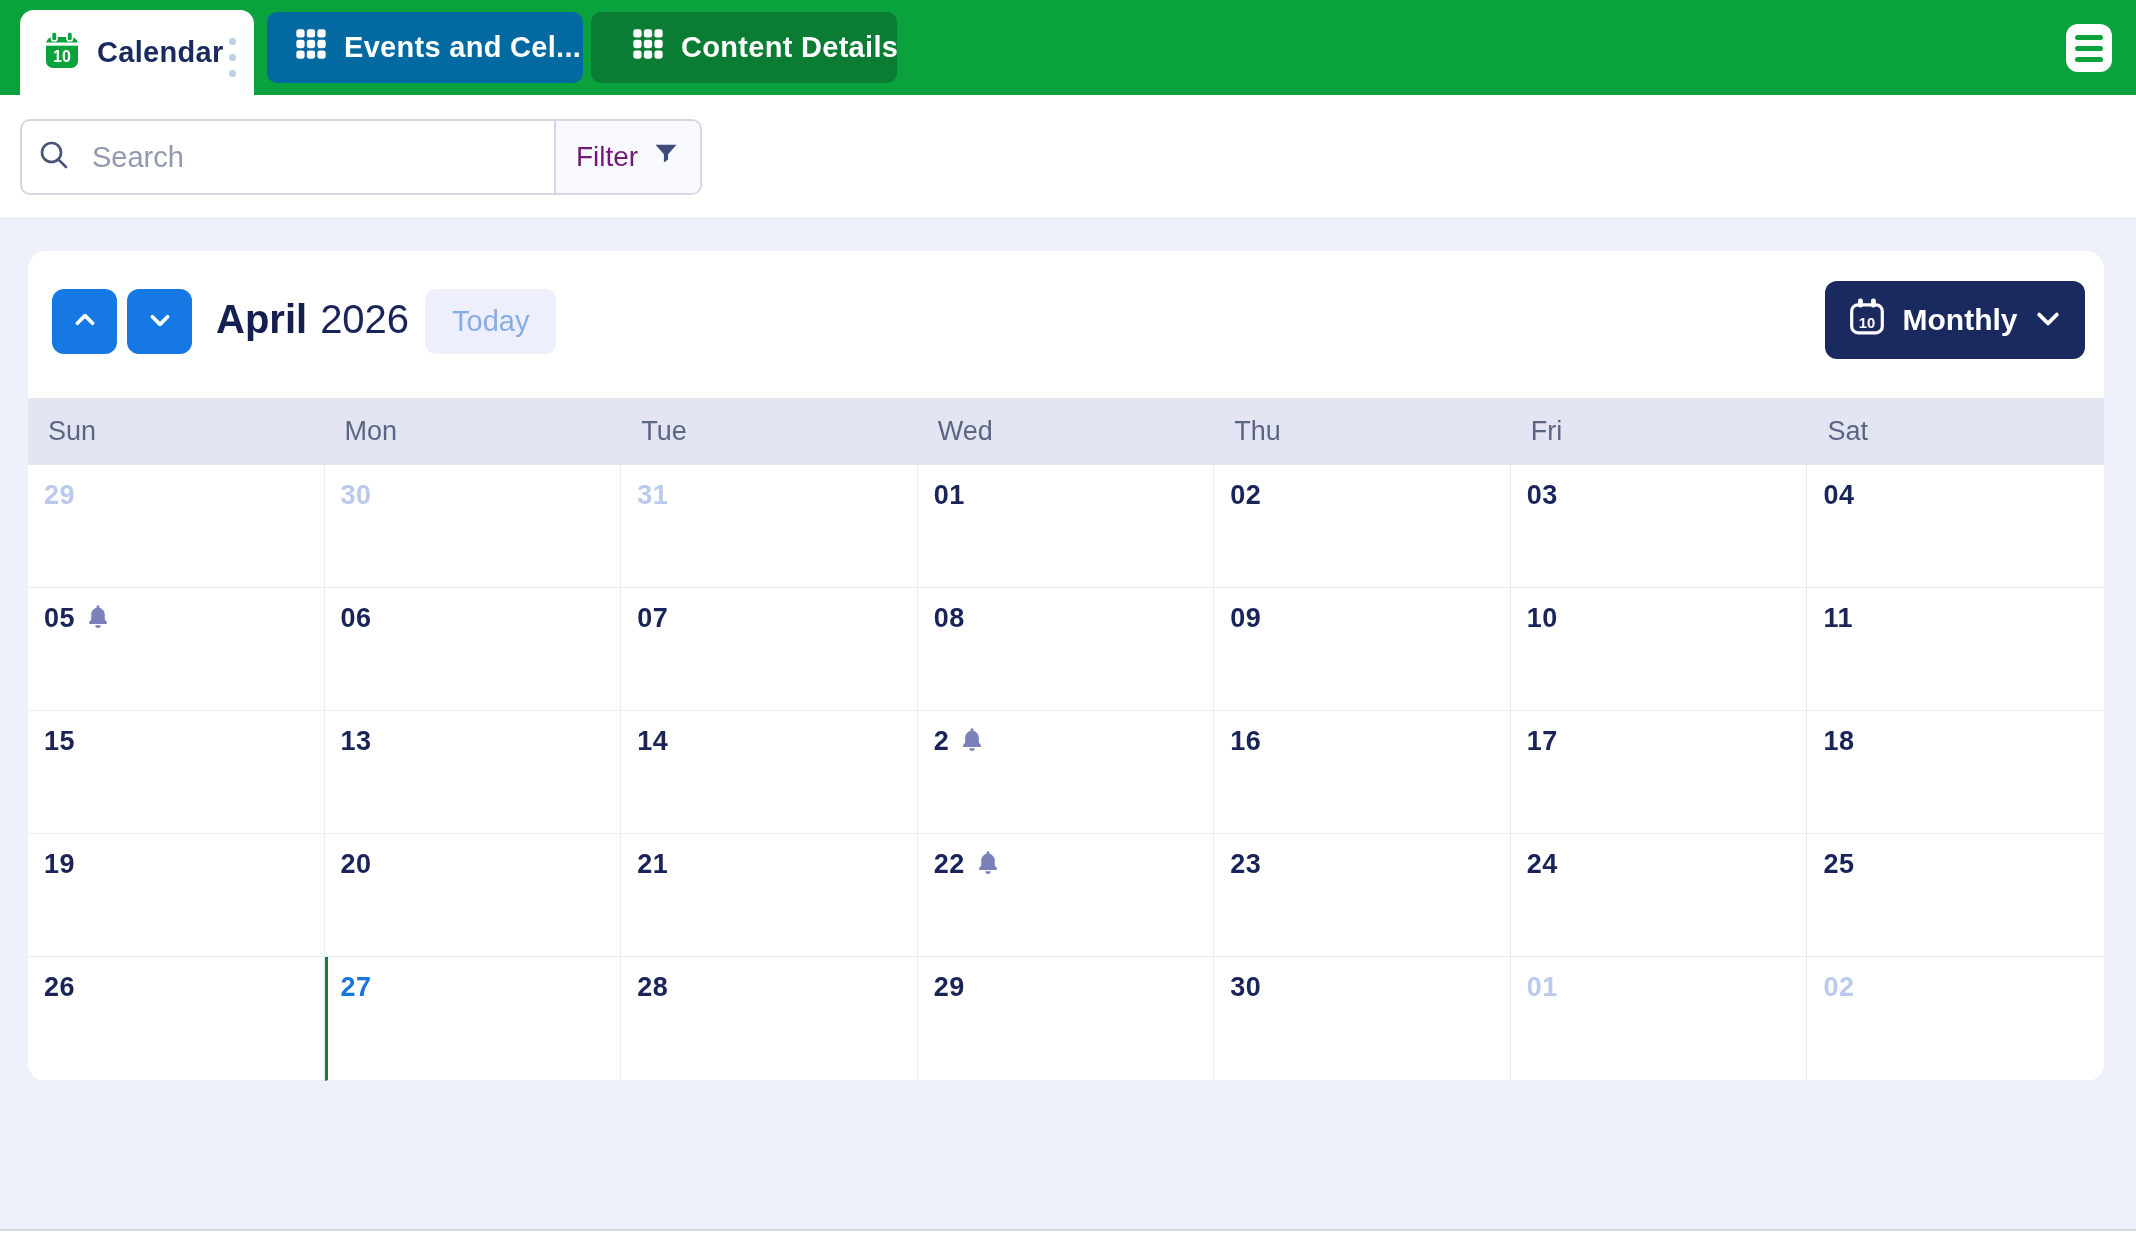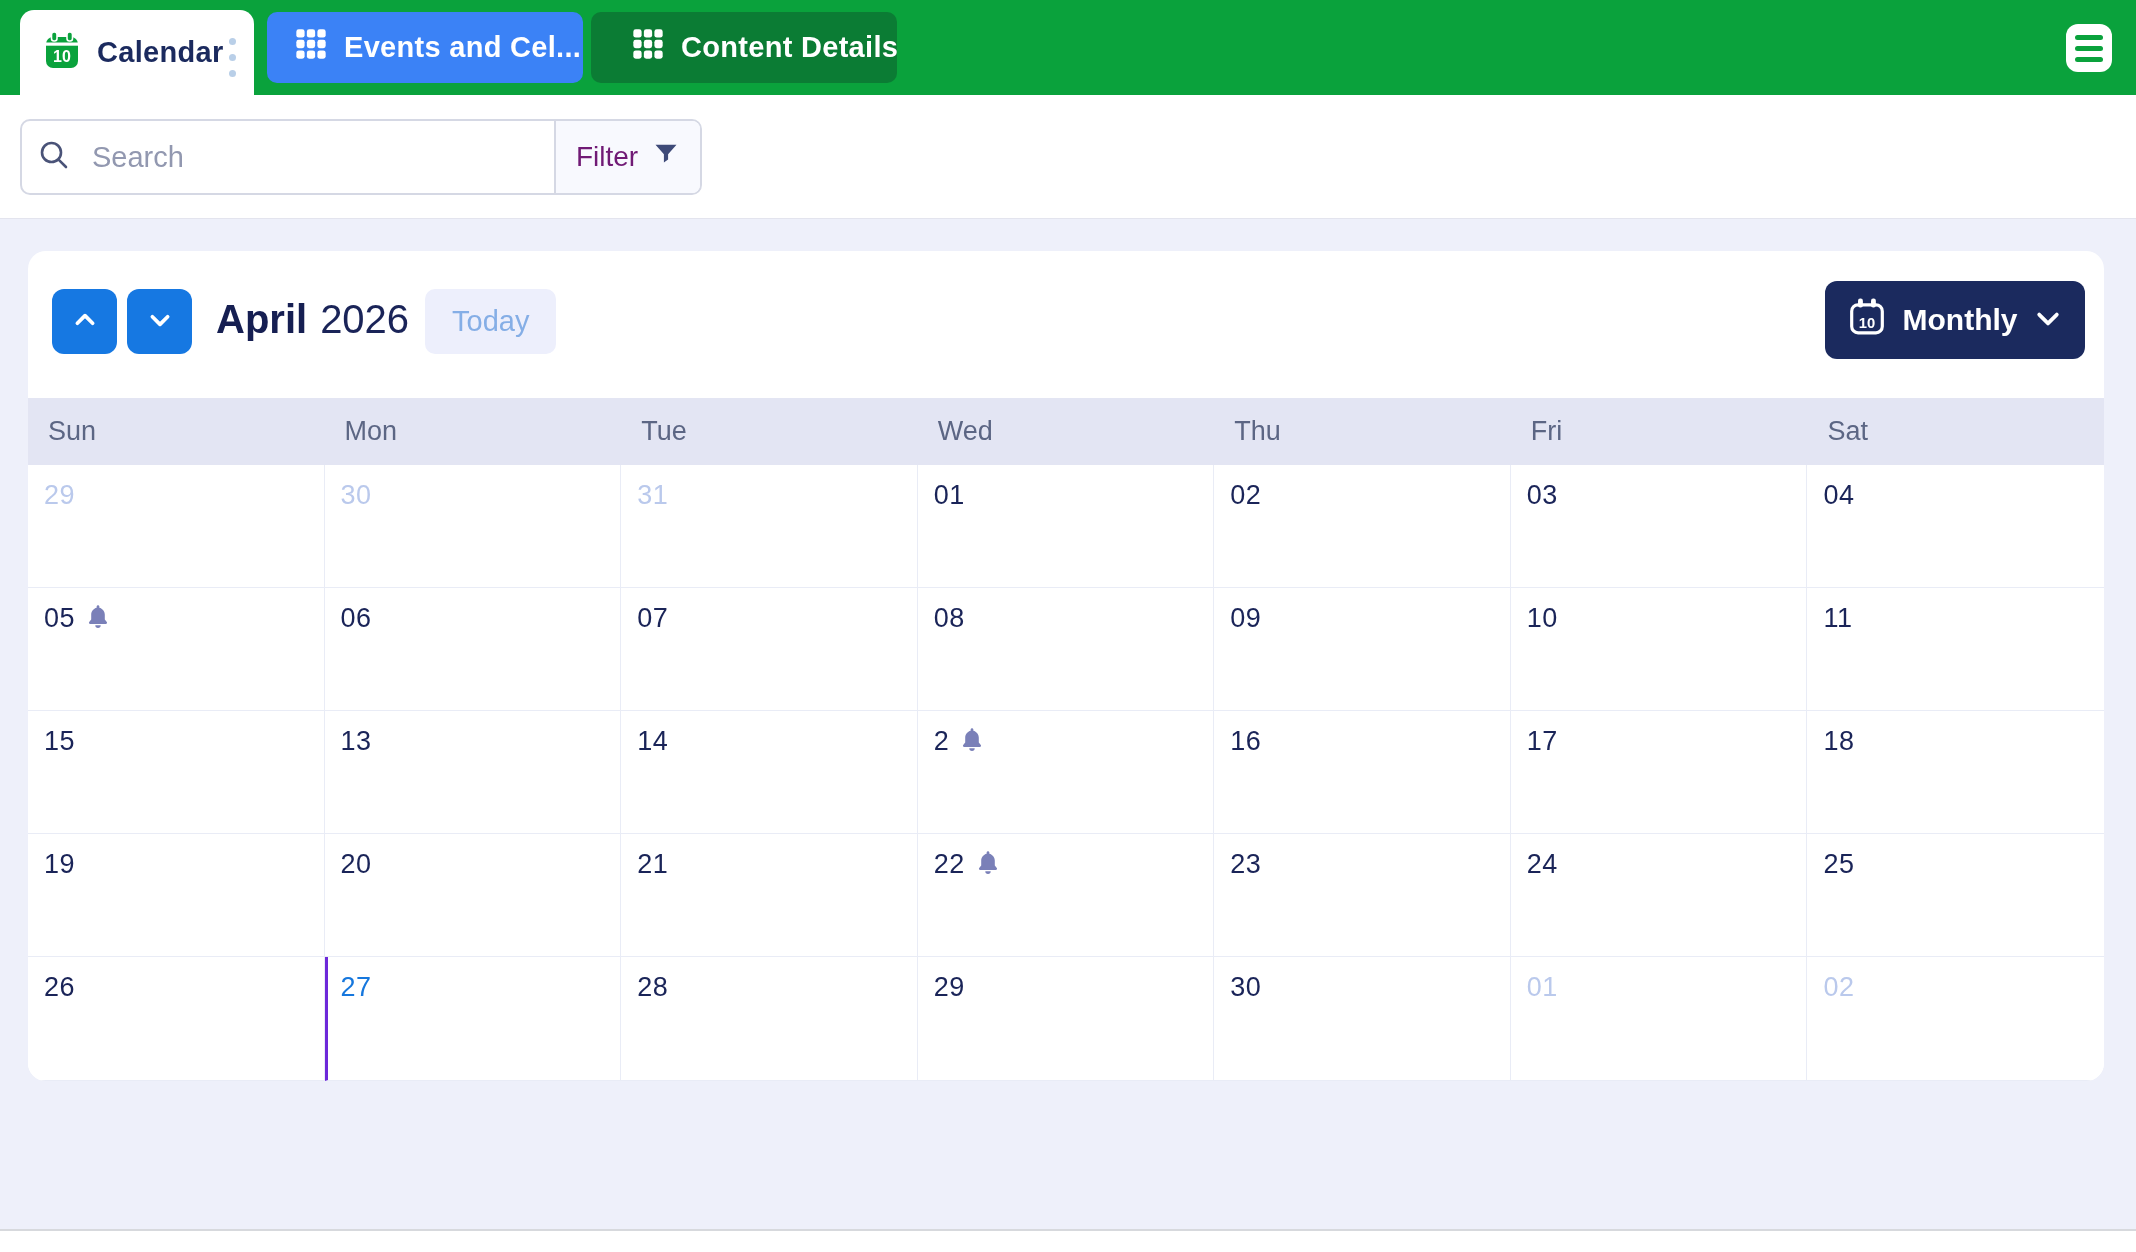--- a/index.html
+++ b/index.html
@@ -24,21 +24,21 @@
   .tab-active .tab-label { font-size:29px; font-weight:bold; color:#1b2a5e; letter-spacing:.3px; }
   .kebab { position:absolute; right:18px; top:28px; display:flex; flex-direction:column; gap:9px; }
   .kebab i { width:7px; height:7px; border-radius:50%; background:#b9cfe8; }
 
   .tab-btn {
     position:absolute; top:12px; height:71px; border-radius:10px;
     display:flex; align-items:center; gap:17px; padding:0 28px;
     color:#ffffff; font-weight:bold; font-size:29px; letter-spacing:.3px;
     white-space:nowrap;
   }
-  .tab-events  { left:267px; width:316px; background:#3b82f6; }
+  .tab-events  { left:267px; width:316px; background:#0369a1; }
   .tab-content { left:591px; width:306px; background:#0b7c34;padding-left:41px; }
 
   .hamburger {
     position:absolute; right:24px; top:24px; width:46px; height:48px;
     background:#ffffff; border-radius:12px;
     display:flex; flex-direction:column; align-items:center; justify-content:center; gap:6px;
   }
   .hamburger i { width:28px; height:5px; background:#0aa23c; border-radius:2.5px; }
 
   
@@ -95,23 +95,23 @@
     background:#e3e5f3; align-items:center;
   }
   .weekday-row .wd { padding-left:20px; font-size:27px; color:#5c6684; }
 
   .grid { display:grid; grid-template-columns:repeat(7,1fr); grid-template-rows:repeat(4,123px) 124px; }
   .day-cell {
     background:#ffffff; border-right:1px solid #e9ecf6; border-bottom:1px solid #e9ecf6;
     padding:15px 0 0 16px; display:flex; align-items:flex-start; gap:11px; cursor:pointer;
   }
   .day-cell:nth-child(7n) { border-right:none; }
-  .day-num { font-size:27px; font-weight:400; color:#1a2458; letter-spacing:.5px; }
+  .day-num { font-size:27px; font-weight:700; color:#1a2458; letter-spacing:.5px; }
   .day-cell.muted .day-num { color:#bac9ec; }
-  .day-cell.today { border-left:3px solid #6d28d9; padding-left:13px; }
+  .day-cell.today { border-left:3px solid #15803d; padding-left:13px; }
   .day-cell.today .day-num { color:#1677dd; }
   .bell { margin-top:1px; line-height:0; }
 </style>
 </head>
 <body>
 
 <div class="topbar">
 
   <div class="tab-active">
     <span class="icon">

